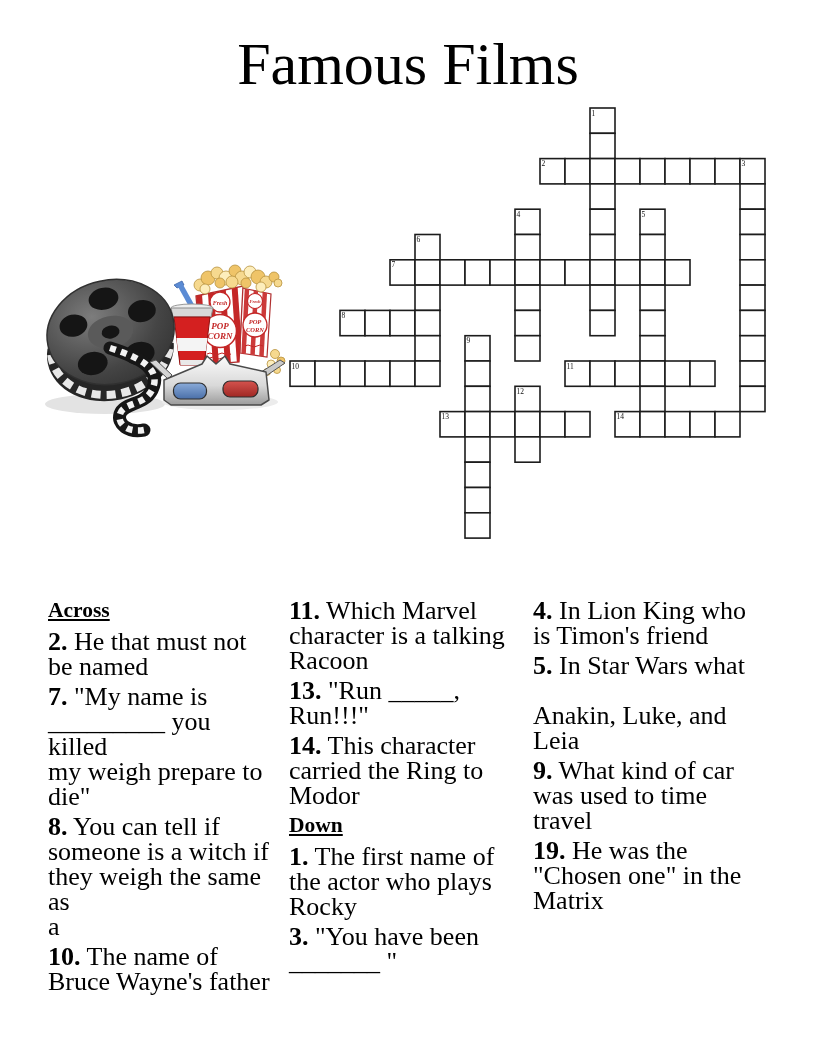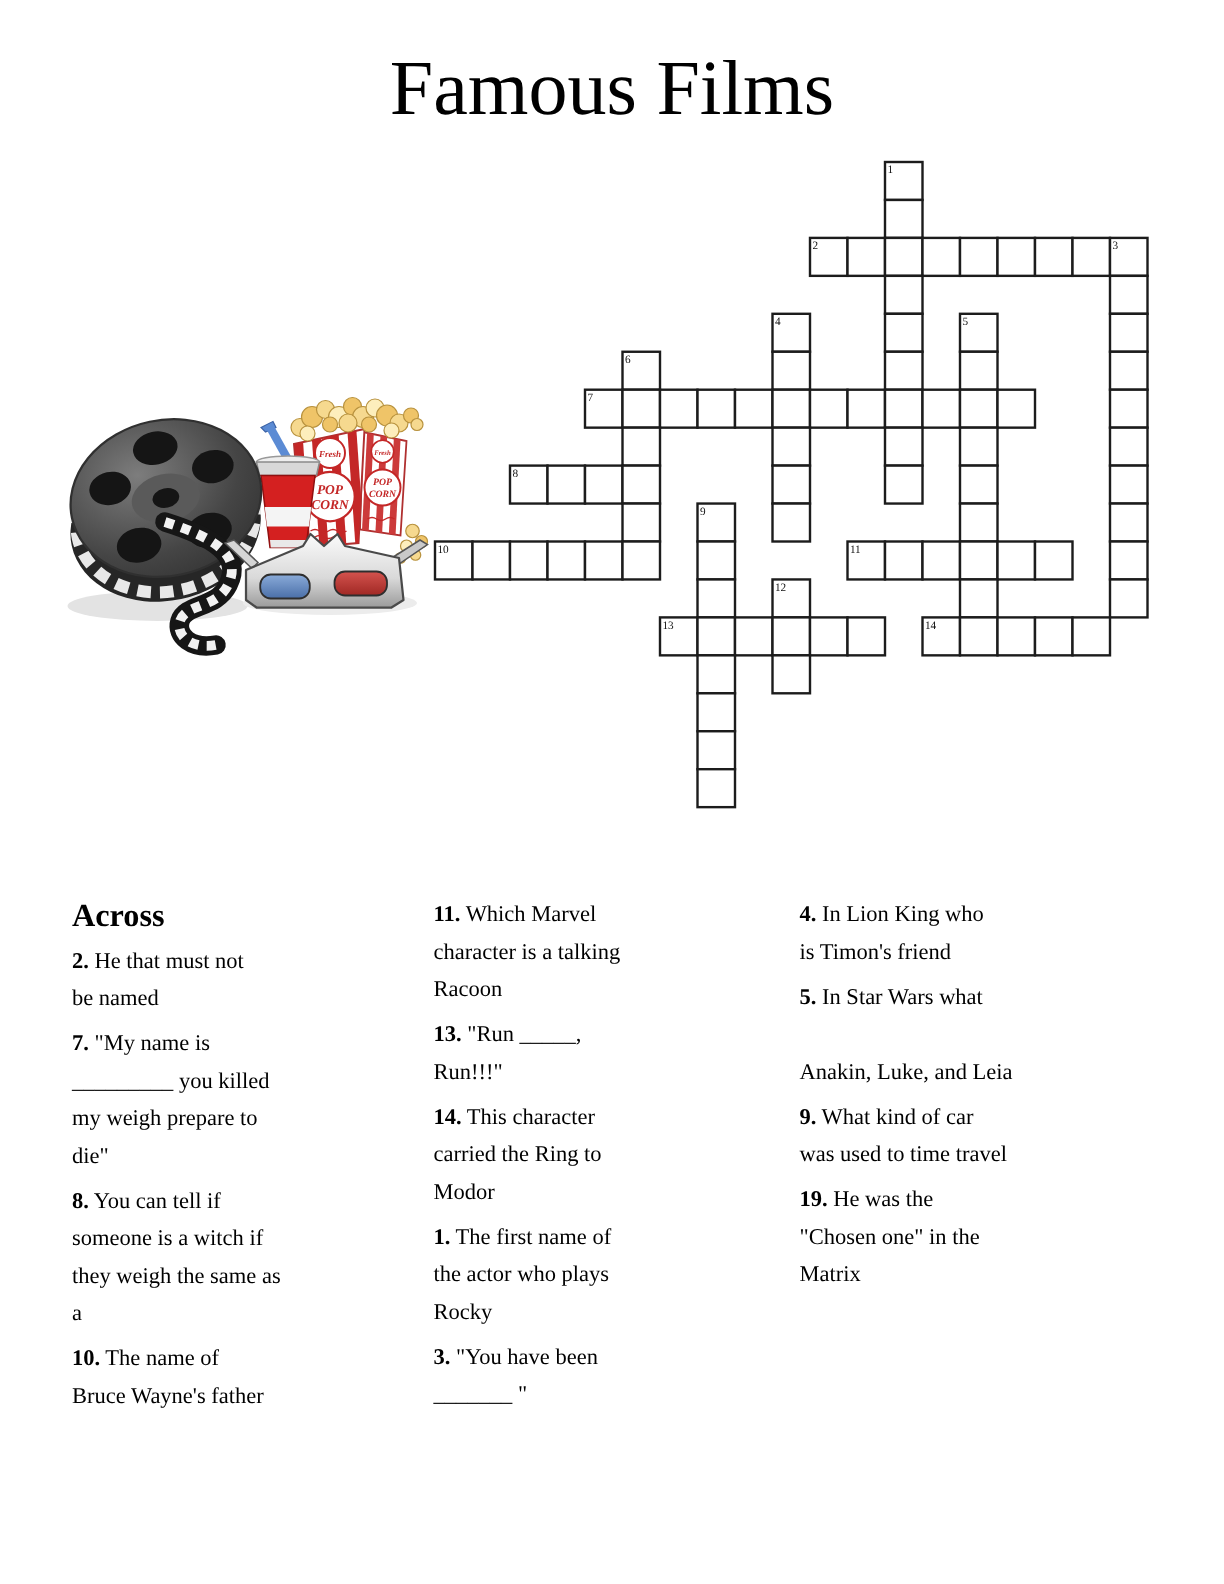--- a/index.html
+++ b/index.html
@@ -4,36 +4,36 @@
 <style>
   * { margin:0; padding:0; box-sizing:border-box; }
   html,body { background:#fff; }
   .page {
     position:relative; width:816px; height:1056px; background:#ffffff;
     font-family:"Liberation Serif", serif; color:#000; overflow:hidden;
     margin:0 auto;
   }
   .title {
     position:absolute; top:34px; left:0; width:100%;
-    text-align:center; font-size:52px; font-weight:normal; line-height:1;
+    text-align:center; font-size:60px; font-weight:normal; line-height:1;
     font-family:"Liberation Serif", serif;
   }
   .grid-svg { position:absolute; left:288px; top:106px; }
   .cellnum { font-family:"Liberation Serif", serif; font-size:7.5px; fill:#111; }
   .clipart { position:absolute; left:30px; top:252px; }
   .clues { position:absolute; left:48px; top:598px; width:720px; }
   .clue-col { position:absolute; top:0; }
   .clue-col-0 { left:0px;   width:224px; }
   .clue-col-1 { left:241px; width:238px; }
   .clue-col-2 { left:485px; width:230px; }
   .clue, .clue-heading {
-    font-size:15px; line-height:25px; margin:0 0 5px 0;
+    font-size:26px; line-height:25px; margin:0 0 5px 0;
     font-family:"Liberation Serif", serif;
   }
-  .clue-heading { font-weight:bold; font-size:21.5px; margin-bottom:6px; }
+  .clue-heading { font-weight:bold; text-decoration:underline; font-size:21.5px; margin-bottom:6px; }
   .clue b { font-weight:bold; }
 </style>
 </head>
 <body>
 
 <div class="page">
 
   <h1 class="title">Famous Films</h1>
 
   <svg class="grid-svg" xmlns="http://www.w3.org/2000/svg" width="479" height="435">
@@ -269,20 +269,21 @@
         <p class="clue-heading">Across</p>
         <p class="clue"><b>2.</b> <span>He that must not</span><br><span>be named</span></p>
         <p class="clue"><b>7.</b> <span>"My name is</span><br><span>_________ you killed</span><br><span>my weigh prepare to</span><br><span>die"</span></p>
         <p class="clue"><b>8.</b> <span>You can tell if</span><br><span>someone is a witch if</span><br><span>they weigh the same as</span><br><span>a</span></p>
         <p class="clue"><b>10.</b> <span>The name of</span><br><span>Bruce Wayne's father</span></p>
       </div>
       <div class="clue-col clue-col-1">
         <p class="clue"><b>11.</b> <span>Which Marvel</span><br><span>character is a talking</span><br><span>Racoon</span></p>
         <p class="clue"><b>13.</b> <span>"Run _____,</span><br><span>Run!!!"</span></p>
         <p class="clue"><b>14.</b> <span>This character</span><br><span>carried the Ring to</span><br><span>Modor</span></p>
+        <p class="clue-heading">Down</p>
         <p class="clue"><b>1.</b> <span>The first name of</span><br><span>the actor who plays</span><br><span>Rocky</span></p>
         <p class="clue"><b>3.</b> <span>"You have been</span><br><span>_______ "</span></p>
       </div>
       <div class="clue-col clue-col-2">
         <p class="clue"><b>4.</b> <span>In Lion King who</span><br><span>is Timon's friend</span></p>
         <p class="clue"><b>5.</b> <span>In Star Wars what</span><br><br><span>Anakin, Luke, and Leia</span></p>
         <p class="clue"><b>9.</b> <span>What kind of car</span><br><span>was used to time travel</span><br></p>
         <p class="clue"><b>19.</b> <span>He was the</span><br><span>"Chosen one" in the</span><br><span>Matrix</span></p>
       </div>
     </div>

